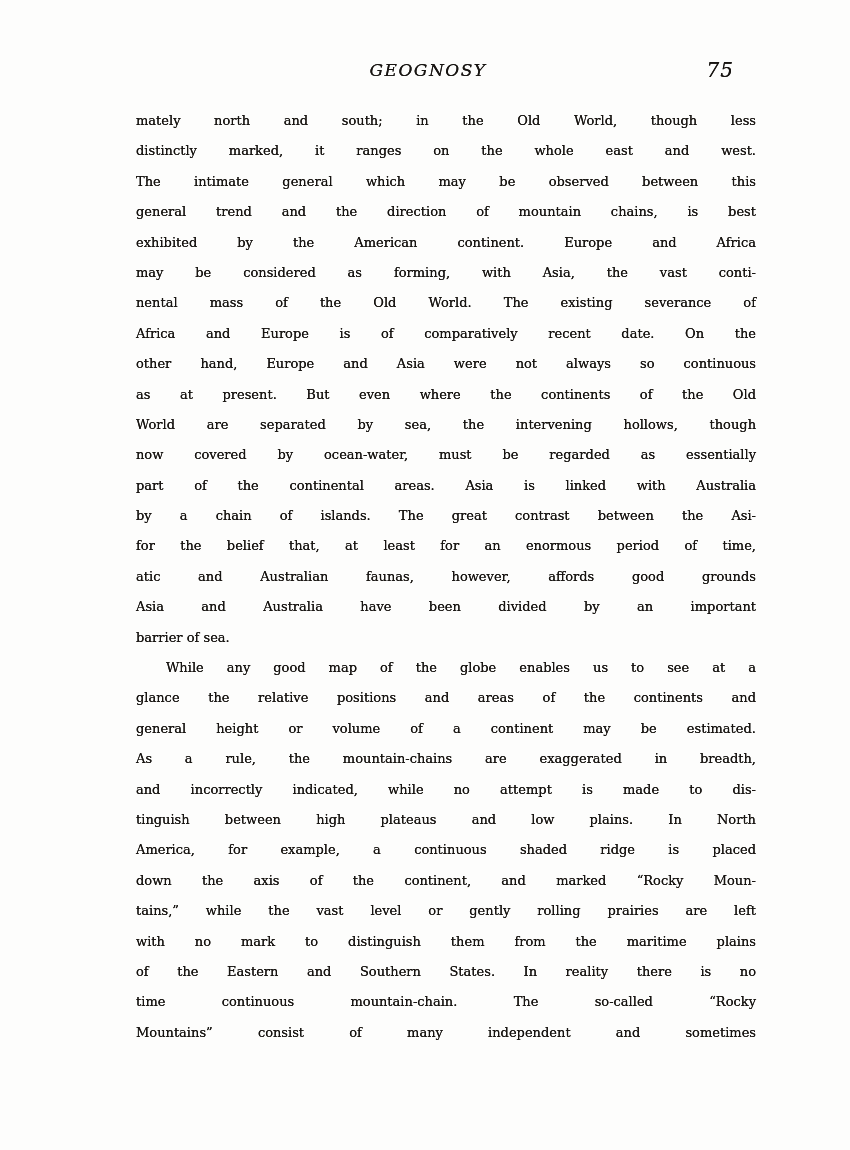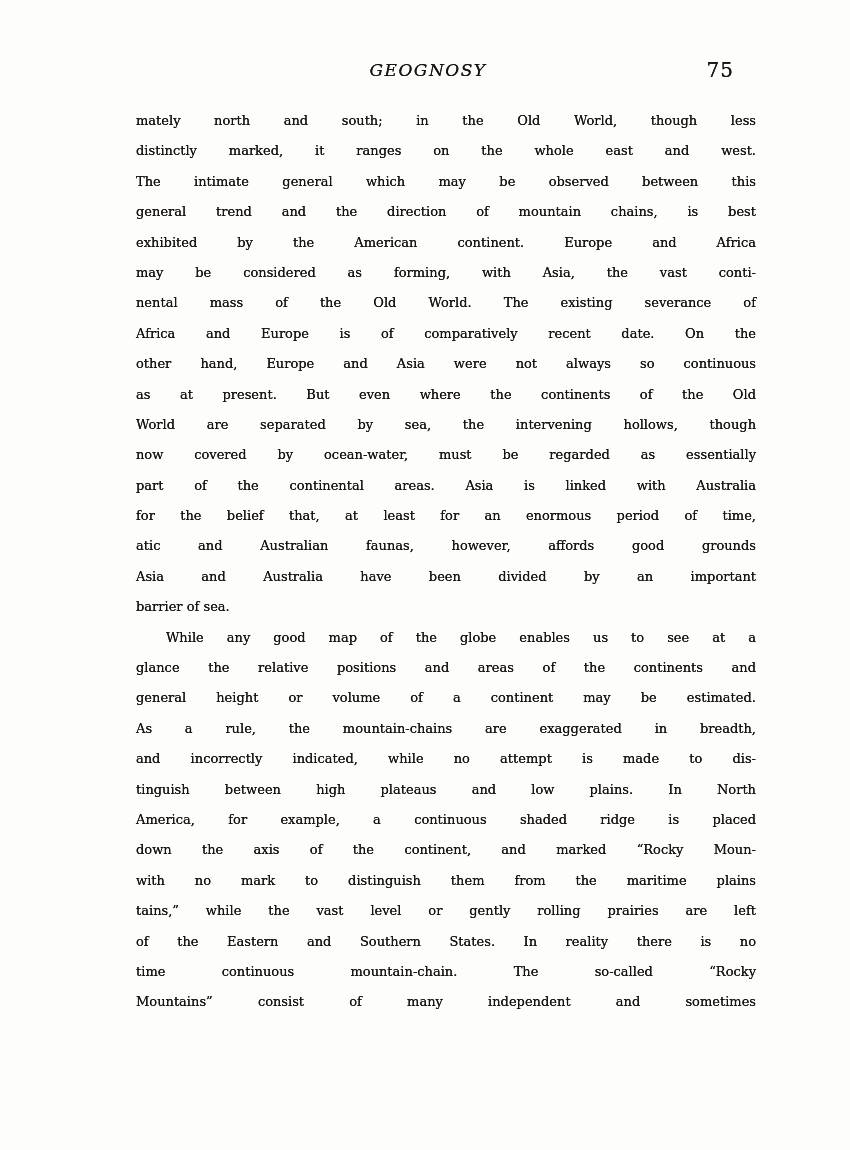--- a/index.html
+++ b/index.html
@@ -29,20 +29,21 @@
     font-style: italic;
     font-size: 17px;
     letter-spacing: 1.5px;
   }
   .page-number {
     position: absolute;
     right: 4px;
     top: 0;
     font-size: 20px;
     letter-spacing: 1px;
+    font-style: italic;
   }
   .body-text {
     position: absolute;
     left: 116px;
     top: 106px;
     width: 620px;
     font-size: 13px;
     line-height: 30.4px;
     margin-left: 20px;
   }
@@ -70,31 +71,32 @@
       <div class="line">general trend and the direction of mountain chains, is best</div>
       <div class="line">exhibited by the American continent.  Europe and Africa</div>
       <div class="line">may be considered as forming, with Asia, the vast conti-</div>
       <div class="line">nental mass of the Old World.  The existing severance of</div>
       <div class="line">Africa and Europe is of comparatively recent date.  On the</div>
       <div class="line">other hand, Europe and Asia were not always so continuous</div>
       <div class="line">as at present.  But even where the continents of the Old</div>
       <div class="line">World are separated by sea, the intervening hollows, though</div>
       <div class="line">now covered by ocean-water, must be regarded as essentially</div>
       <div class="line">part of the continental areas.  Asia is linked with Australia</div>
+      <div class="line">by a chain of islands.  The great contrast between the Asi-</div>
       <div class="line">for the belief that, at least for an enormous period of time,</div>
       <div class="line">atic and Australian faunas, however, affords good grounds</div>
       <div class="line">Asia and Australia have been divided by an important</div>
       <div class="line no-just">barrier of sea.</div>
       <div class="line indent">While any good map of the globe enables us to see at a</div>
       <div class="line">glance the relative positions and areas of the continents and</div>
       <div class="line">general height or volume of a continent may be estimated.</div>
       <div class="line">As a rule, the mountain-chains are exaggerated in breadth,</div>
       <div class="line">and incorrectly indicated, while no attempt is made to dis-</div>
       <div class="line">tinguish between high plateaus and low plains.  In North</div>
       <div class="line">America, for example, a continuous shaded ridge is placed</div>
       <div class="line">down the axis of the continent, and marked “Rocky Moun-</div>
+      <div class="line">tains,” while the vast level or gently rolling prairies are left</div>
       <div class="line">with no mark to distinguish them from the maritime plains</div>
-      <div class="line">tains,” while the vast level or gently rolling prairies are left</div>
       <div class="line">of the Eastern and Southern States.  In reality there is no</div>
       <div class="line">time continuous mountain-chain.  The so-called “Rocky</div>
       <div class="line">Mountains” consist of many independent and sometimes</div>
     </div>
 </div>
 
 </body></html>

